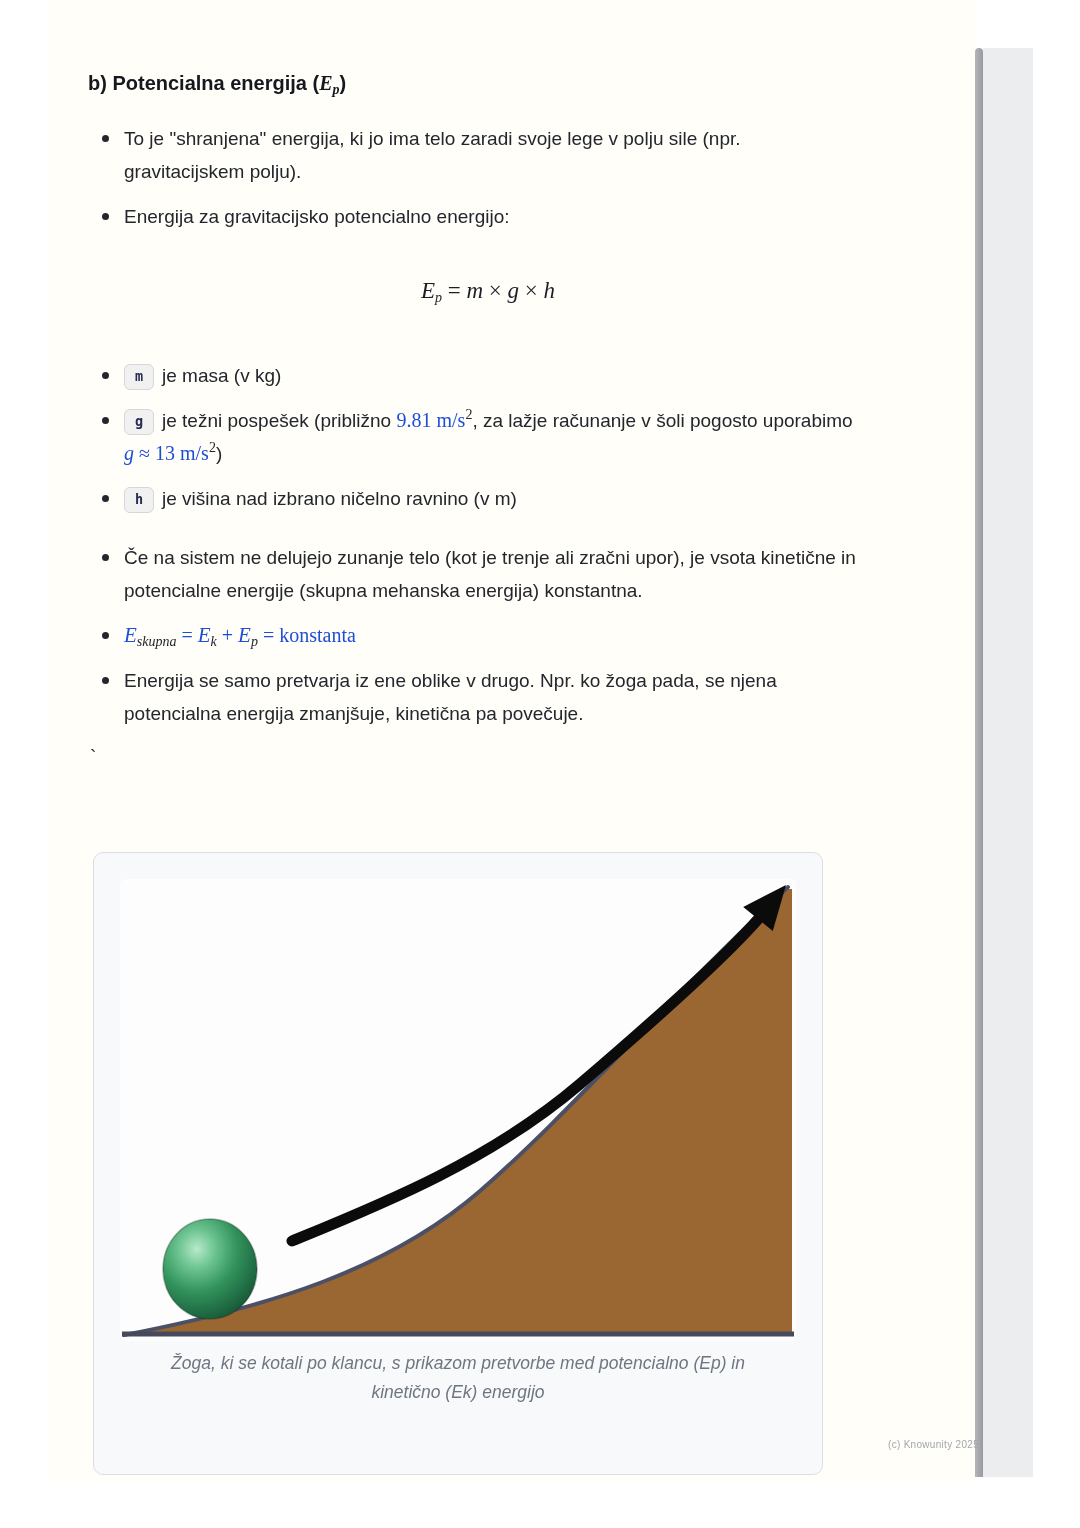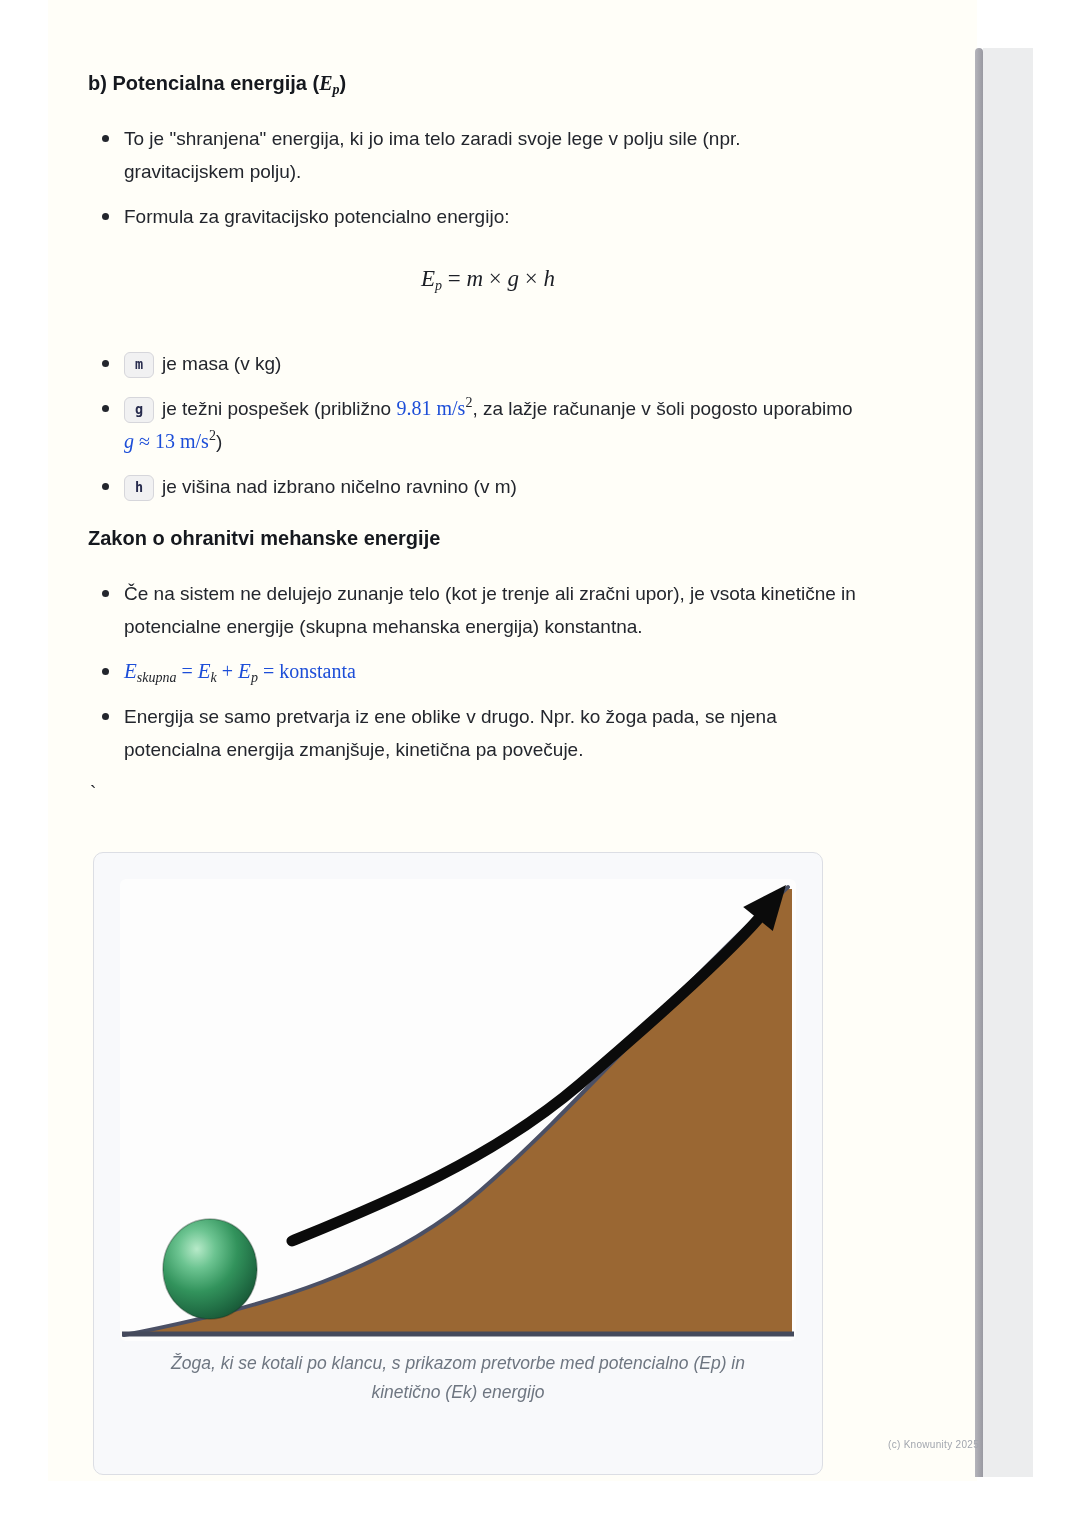--- a/index.html
+++ b/index.html
@@ -13,21 +13,21 @@
 
   h3.sec { padding-top:70px; font-size:20px; font-weight:700; color:#15181e; line-height:26px; }
   h3.sec2 { margin-top:22px; font-size:20px; font-weight:700; color:#15181e; line-height:26px; }
 
   ul.blist { list-style:none; margin-top:26px; width:770px; }
   ul.blist li { position:relative; padding-left:36px; margin-bottom:12px;
                 font-size:19px; line-height:33px; }
   ul.blist li::before { content:""; position:absolute; left:14px; top:13px;
                 width:7px; height:7px; border-radius:50%; background:#23262d; }
 
-  .formula { margin-top:28px; width:800px; text-align:center;
+  .formula { margin-top:40px; width:800px; text-align:center;
              font-family:"Liberation Serif", serif; font-size:23px; height:36px; line-height:36px; color:#1c1f26; }
   .mi { font-family:"Liberation Serif", serif; font-style:italic; }
   .mr { font-family:"Liberation Serif", serif; font-style:normal; }
   .math { font-size:20px; color:#1d4ed8; }
   .msub { font-size:14px; vertical-align:-4px; line-height:0; }
   .msup { font-size:14px; vertical-align:8px; line-height:0; }
 
   code.badge { display:inline-block; min-width:30px; padding:5px 9px 6px; margin-right:8px;
                border:1px solid #d6d6db; border-radius:6px; background:#f1f1f2;
                font-family:"DejaVu Sans Mono", monospace; font-size:13.5px; font-weight:700;
@@ -54,32 +54,31 @@
 <body>
 
 <div class="app">
   <div class="page">
     <div class="content">
 
       <h3 class="sec"><span>b) Potencialna energija (</span><span class="mi">E</span><span class="mi msub">p</span><span>)</span></h3>
 
       <ul class="blist">
         <li><span>To je "shranjena" energija, ki jo ima telo zaradi svoje lege v polju sile (npr. gravitacijskem polju).</span></li>
-        <li><span>Formula za gravitacijsko potencialno energijo:</span></li>
+        <li><span>Energija za gravitacijsko potencialno energijo:</span></li>
       </ul>
 
       <div class="formula"><span class="mi">E</span><span class="mi msub">p</span><span class="mr"> = </span><span class="mi">m</span><span class="mr"> × </span><span class="mi">g</span><span class="mr"> × </span><span class="mi">h</span></div>
 
       <ul class="blist" style="margin-top:50px;">
         <li><code class="badge">m</code><span>je masa (v kg)</span></li>
         <li><code class="badge">g</code><span>je težni pospešek (približno </span><span class="mr math">9.81 m/s</span><span class="mr msup">2</span><span>, za lažje računanje v šoli pogosto uporabimo </span><span class="mi math">g</span><span class="mr math"> ≈ 13 m/s</span><span class="mr msup">2</span><span>)</span></li>
         <li><code class="badge">h</code><span>je višina nad izbrano ničelno ravnino (v m)</span></li>
       </ul>
 
-      <h3 class="sec2">Zakon o ohranitvi mehanske energije</h3>
 
       <ul class="blist">
         <li><span>Če na sistem ne delujejo zunanje telo (kot je trenje ali zračni upor), je vsota kinetične in potencialne energije (skupna mehanska energija) konstantna.</span></li>
         <li><span class="mi math" style="font-size:21px;">E</span><span class="mi msub">skupna</span><span class="mr math"> = </span><span class="mi math" style="font-size:21px;">E</span><span class="mi msub">k</span><span class="mr math"> + </span><span class="mi math" style="font-size:21px;">E</span><span class="mi msub">p</span><span class="mr math"> = </span><span class="mr math">konstanta</span></li>
         <li><span>Energija se samo pretvarja iz ene oblike v drugo. Npr. ko žoga pada, se njena potencialna energija zmanjšuje, kinetična pa povečuje.</span></li>
       </ul>
 
       <div class="stray">`</div>
     </div>
 

